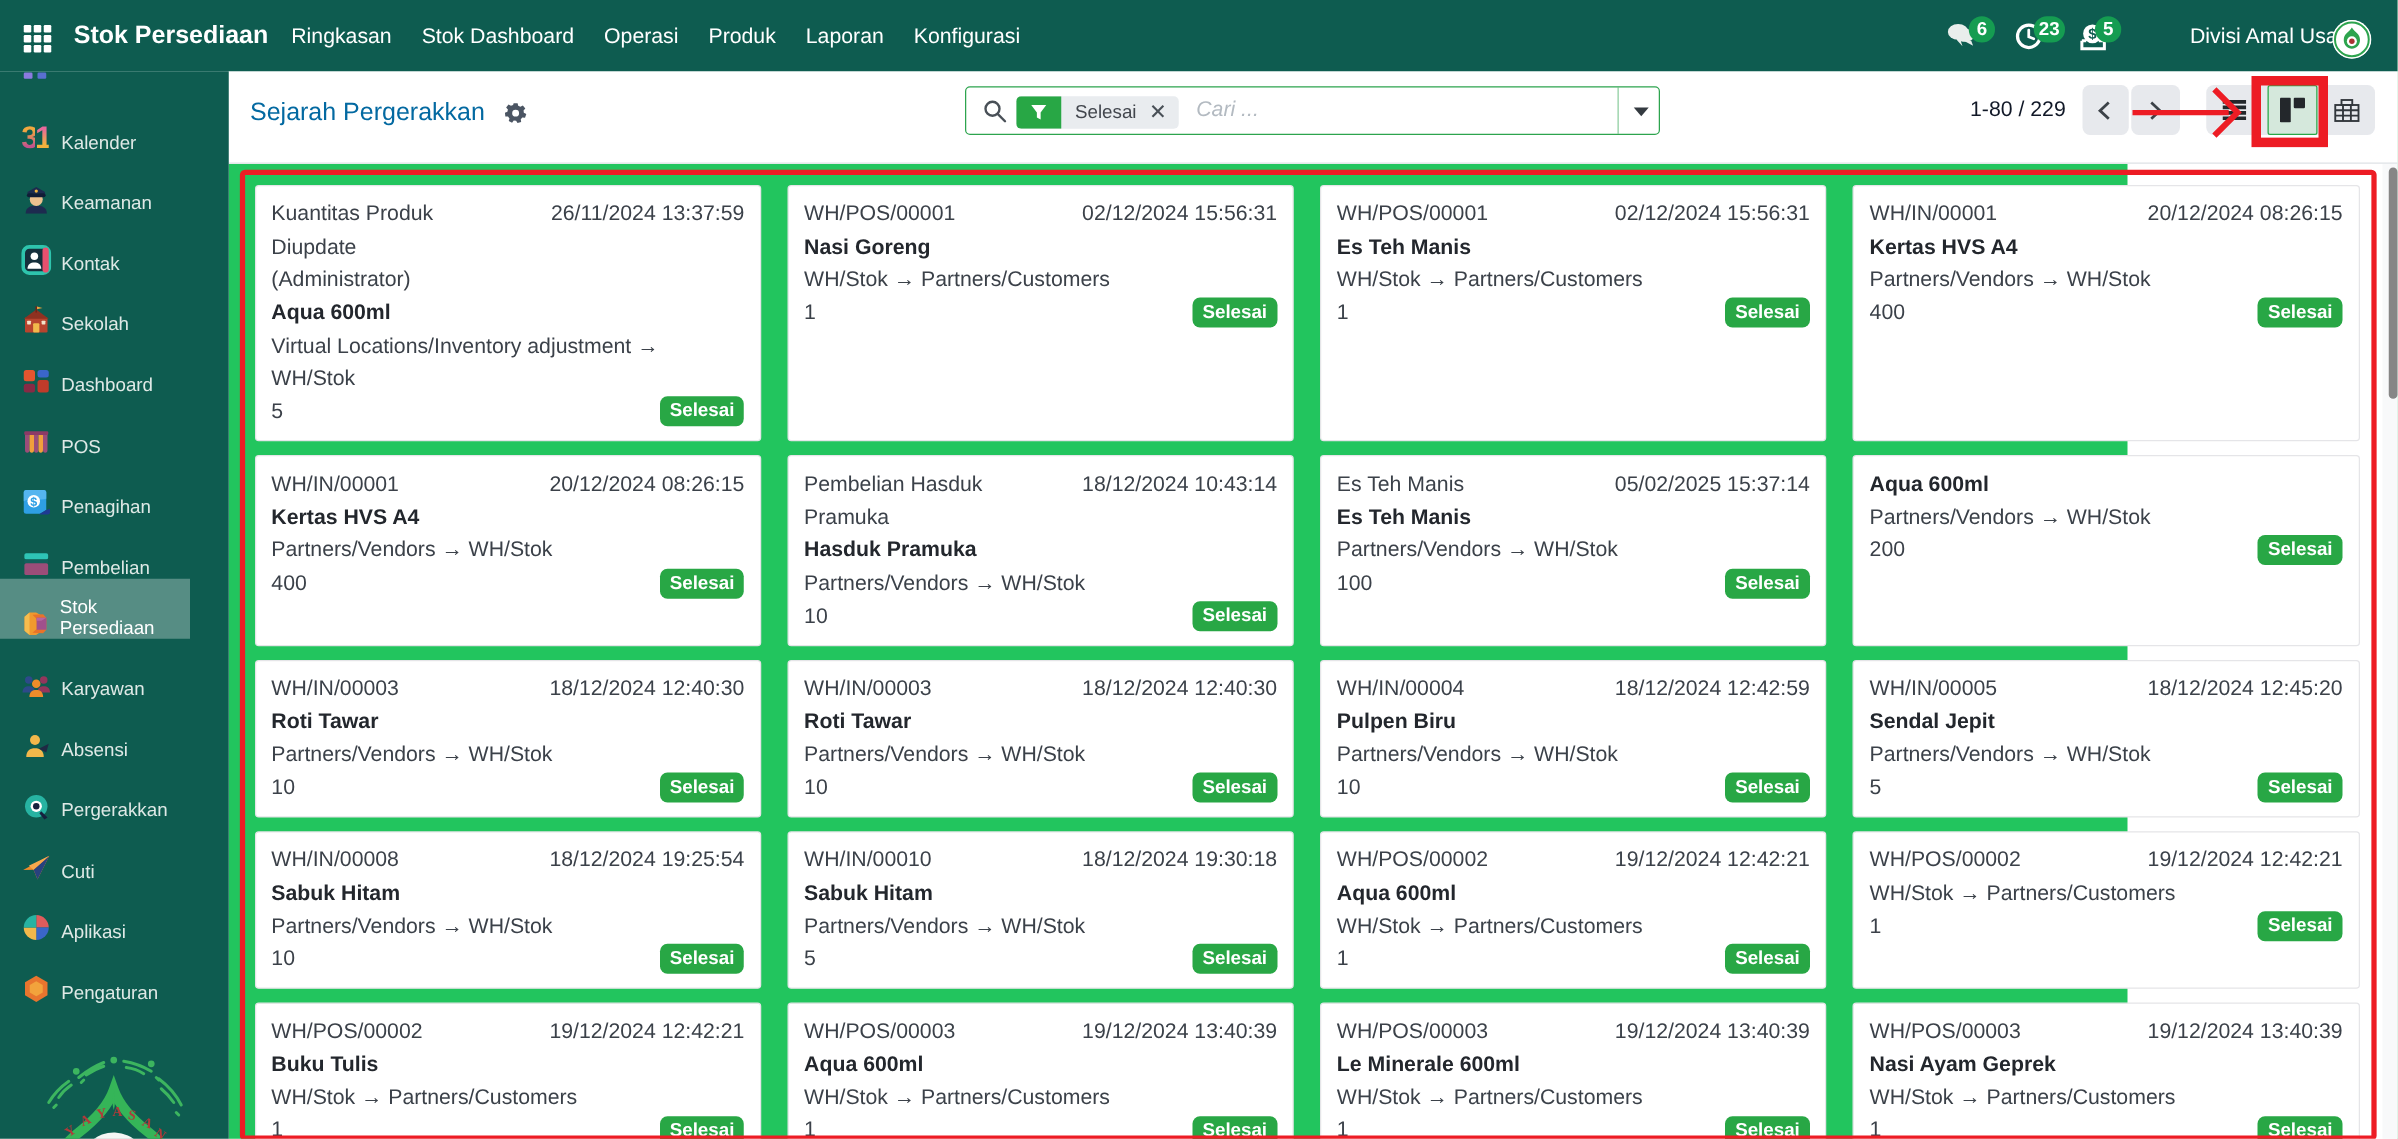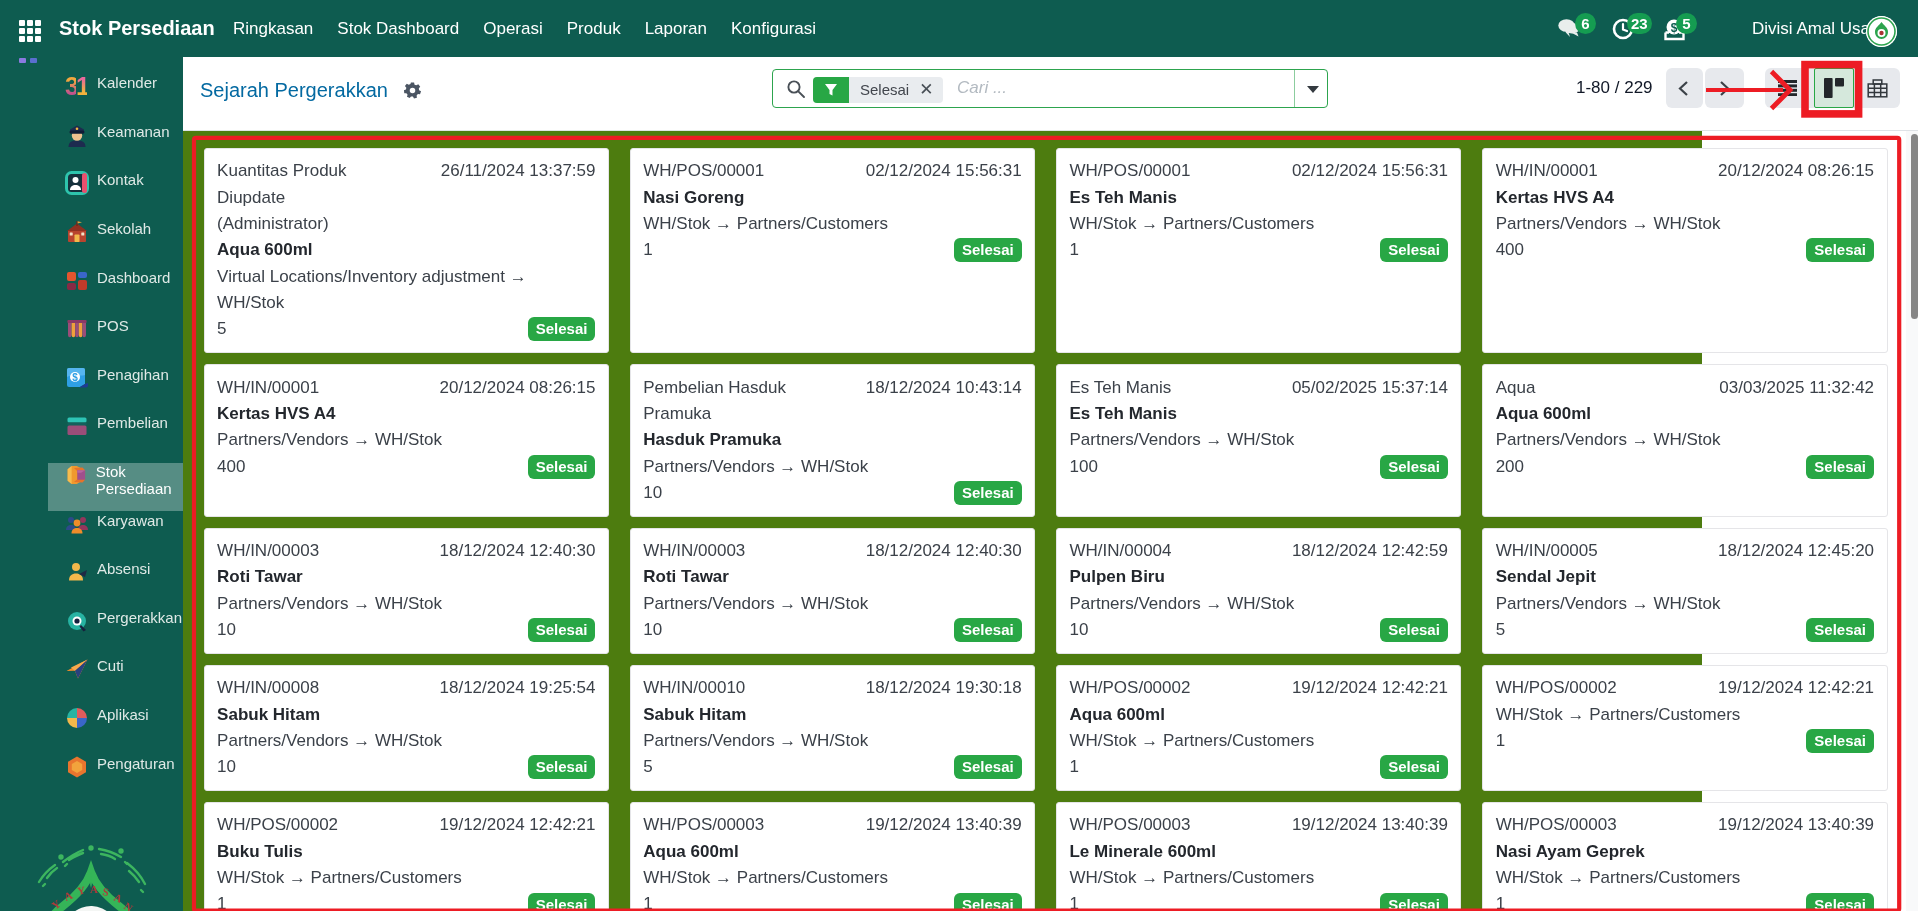--- a/index.html
+++ b/index.html
@@ -1,18 +1,18 @@
 <!DOCTYPE html>
 <html><head><meta charset="utf-8"><style>
 * { margin:0; padding:0; box-sizing:border-box; }
 html,body { width:1918px; height:911px; overflow:hidden; font-family:"Liberation Sans",sans-serif; background:#fff; }
 #nav { position:absolute; left:0; top:0; width:1918px; height:57px; background:#0e5c50; z-index:5; }
 #side { position:absolute; left:0; top:57px; width:183px; height:854px; background:#0e5c50; z-index:4; overflow:hidden; }
 #cp { position:absolute; left:183px; top:57px; width:1735px; height:74px; background:#fff; border-bottom:1px solid #dee2e6; }
-#content { position:absolute; left:183px; top:131px; width:1519px; height:780px; background:#4d7c0f; }
+#content { position:absolute; left:183px; top:131px; width:1519px; height:780px; background:#22c55e; }
 
 
 #appgrid { position:absolute; left:19px; top:20px; width:22px; height:22px; display:grid; grid-template-columns:repeat(3,6px); grid-template-rows:repeat(3,6px); gap:2px; }
 #appgrid div { background:#fff; border-radius:1px; }
 #brand { position:absolute; left:59px; top:0; height:57px; line-height:57px; color:#fff; font-size:20px; font-weight:700; }
 #menu { position:absolute; left:221px; top:0; height:57px; display:flex; align-items:center; }
 #menu span { padding:0 12px; color:#fff; font-size:17px; }
 .nicon { position:absolute; top:17px; }
 .nbadge { position:absolute; top:12.5px; height:21px; min-width:21px; padding:0 4px; background:#159c51; border-radius:10.5px; color:#fff; font-size:15px; font-weight:700; text-align:center; line-height:21px; }
 #uname { position:absolute; left:1715px; top:0; height:57px; line-height:57px; color:#fff; font-size:17px;margin-left:37px; }
@@ -43,21 +43,21 @@
 .date { white-space:nowrap; }
 .name { font-weight:700; color:#23272d; }
 .qty { display:flex; justify-content:space-between; align-items:center; }
 .badge { height:24px; line-height:24px; background:#28a745; color:#fff; font-size:15px; font-weight:700; padding:0 8px; border-radius:6px; }
 
 
 #sbar { position:absolute; left:1906px; top:131px; width:12px; height:780px; background:#f8f9fa; }
 #sthumb { position:absolute; left:1910.5px; top:134px; width:7.5px; height:185px; background:#868686; border-radius:4px; }
 
 
-.sitem { position:absolute; left:0; width:152px; height:48.6px; display:flex; align-items:flex-start; color:#dfe9e6; font-size:15px;margin-left:48px; }
+.sitem { position:absolute; left:0; width:152px; height:48.6px; display:flex; align-items:flex-end; color:#dfe9e6; font-size:15px; }
 .sitem svg, .sitem .ic-31 { margin-left:17px; }
 .sitem span { margin-left:8px; }
 .sitem.active { background:rgba(255,255,255,.3); color:#fff; }
 .ic-31 { width:24px; height:25px; font-size:25px; font-weight:700; letter-spacing:-3px; line-height:25px; display:inline-block; }
 .ic-31 b { background:linear-gradient(#f0a73f 30%,#c2538c 75%); -webkit-background-clip:text; background-clip:text; color:transparent; } .ic-31 i { background:linear-gradient(#e8699d 25%,#f2b23c 70%); -webkit-background-clip:text; background-clip:text; color:transparent; font-style:normal; }
 #emblem { position:absolute; left:17px; top:781px; width:149px; height:135px; }
 
 #annot { position:absolute; left:0; top:0; z-index:9; pointer-events:none; }
 </style></head>
 <body>
@@ -141,24 +141,20 @@
           <span class="date">05/02/2025 15:37:14</span>
         </div>
 <div class="name">Es Teh Manis</div>
 <div class="route">Partners/Vendors → WH/Stok</div>
 <div class="qty">
           <span>100</span>
           <span class="badge">Selesai</span>
         </div>
 </div>
 <div class="card">
-<div class="l1">
-          <span class="ref">Aqua</span>
-          <span class="date">03/03/2025 11:32:42</span>
-        </div>
 <div class="name">Aqua 600ml</div>
 <div class="route">Partners/Vendors → WH/Stok</div>
 <div class="qty">
           <span>200</span>
           <span class="badge">Selesai</span>
         </div>
 </div>
 <div class="card">
 <div class="l1">
           <span class="ref">WH/IN/00003</span>

